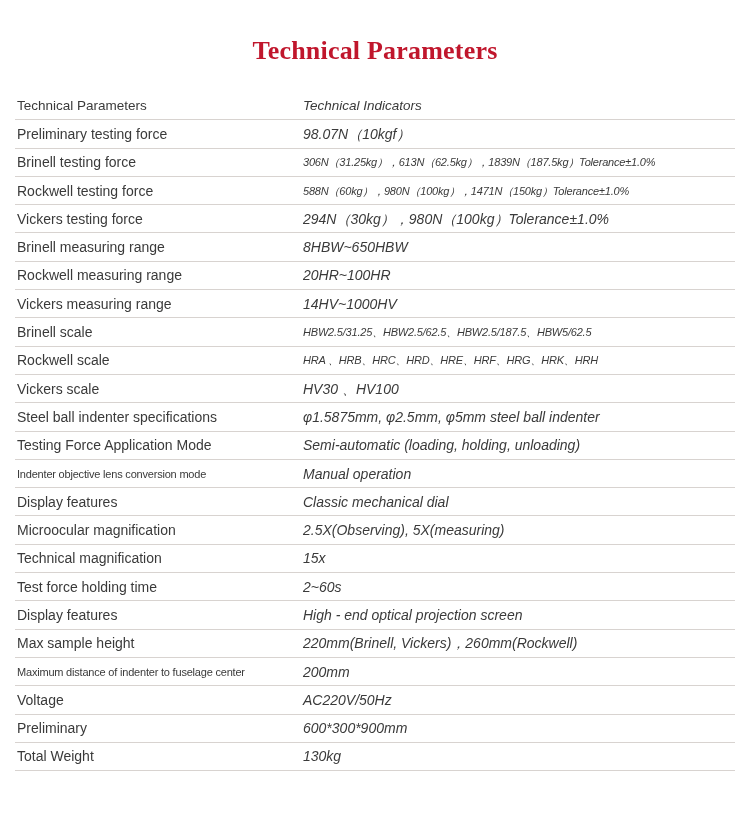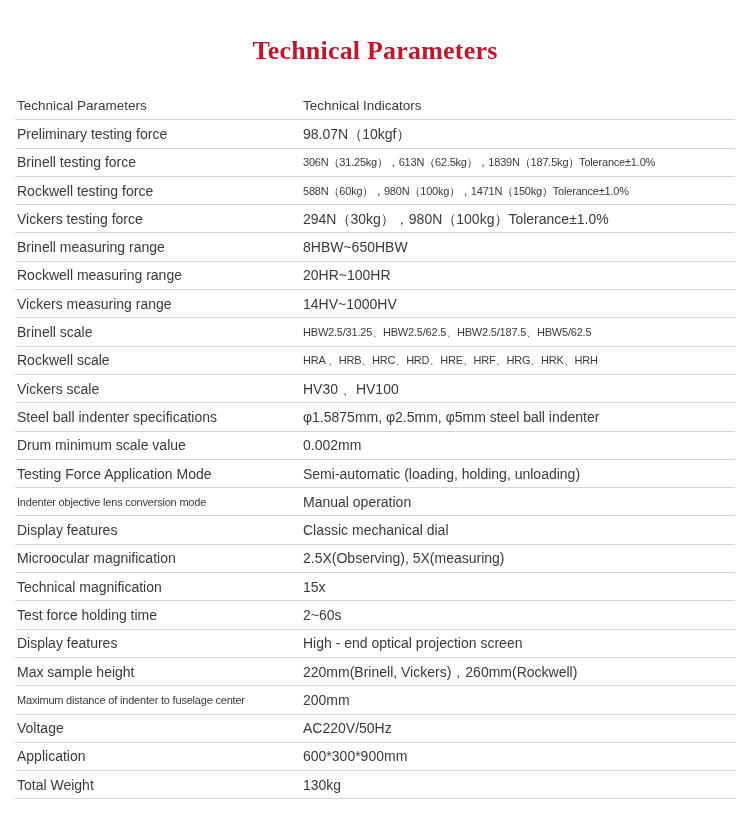--- a/index.html
+++ b/index.html
@@ -47,20 +47,21 @@
     height: 27.3px;
     line-height: 16px;
     white-space: nowrap;
     overflow: hidden;
   }
   .spec-table td.col-left {
     padding-right: 10px;
   }
   .spec-table td.col-right {
     padding-left: 8px;
+    font-style: italic;
   }
   .spec-table tr:first-child td {
     font-size: 13.5px;
   }
   .spec-table td.tight {
     font-size: 11px;
     letter-spacing: -0.2px;
   }
 </style>
 </head>
@@ -118,24 +119,20 @@
       </tr>
       <tr>
         <td class="col-left">Vickers scale</td>
         <td class="col-right">HV30 、HV100</td>
       </tr>
       <tr>
         <td class="col-left">Steel ball indenter specifications</td>
         <td class="col-right">φ1.5875mm, φ2.5mm, φ5mm steel ball indenter</td>
       </tr>
       <tr>
-        <td class="col-left">Drum minimum scale value</td>
-        <td class="col-right">0.002mm</td>
-      </tr>
-      <tr>
         <td class="col-left">Testing Force Application Mode</td>
         <td class="col-right">Semi-automatic (loading, holding, unloading)</td>
       </tr>
       <tr>
         <td class="col-left tight">Indenter objective lens conversion mode</td>
         <td class="col-right">Manual operation</td>
       </tr>
       <tr>
         <td class="col-left">Display features</td>
         <td class="col-right">Classic mechanical dial</td>
@@ -162,21 +159,21 @@
       </tr>
       <tr>
         <td class="col-left tight">Maximum distance of indenter to fuselage center</td>
         <td class="col-right">200mm</td>
       </tr>
       <tr>
         <td class="col-left">Voltage</td>
         <td class="col-right">AC220V/50Hz</td>
       </tr>
       <tr>
-        <td class="col-left">Application</td>
+        <td class="col-left">Preliminary</td>
         <td class="col-right">600*300*900mm</td>
       </tr>
       <tr>
         <td class="col-left">Total Weight</td>
         <td class="col-right">130kg</td>
       </tr>
     </tbody>
   </table>
 
 </div>

